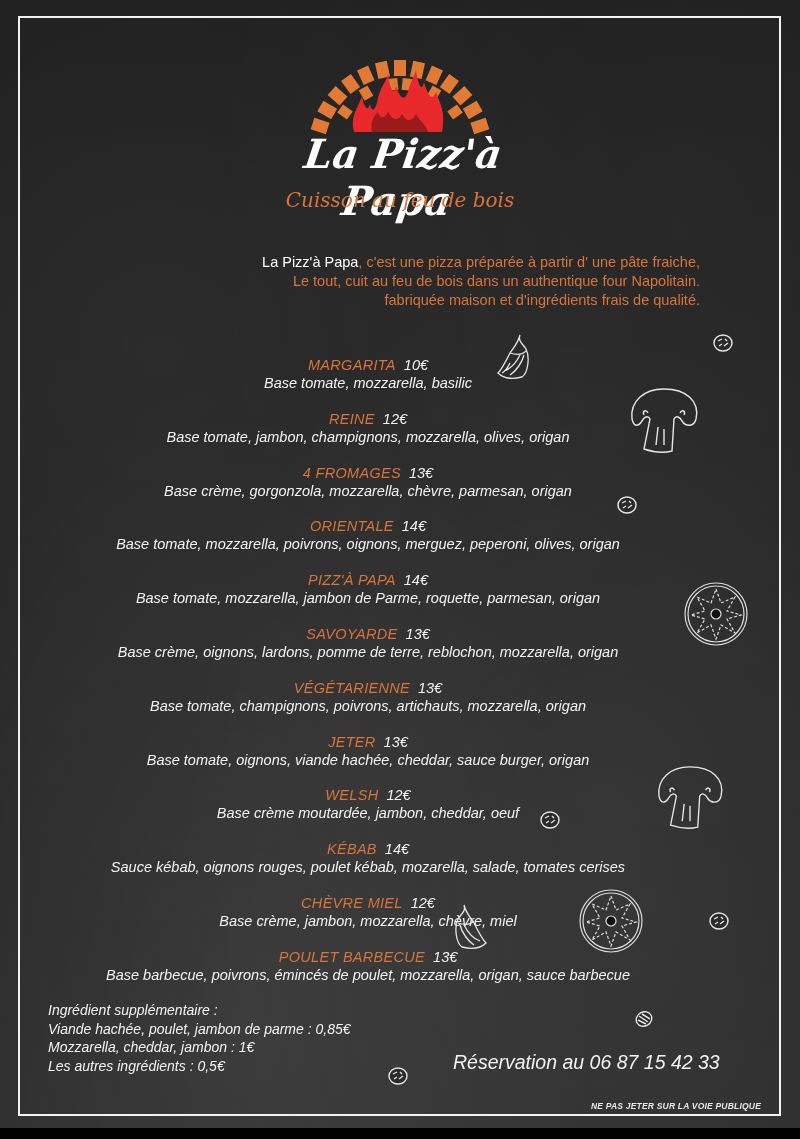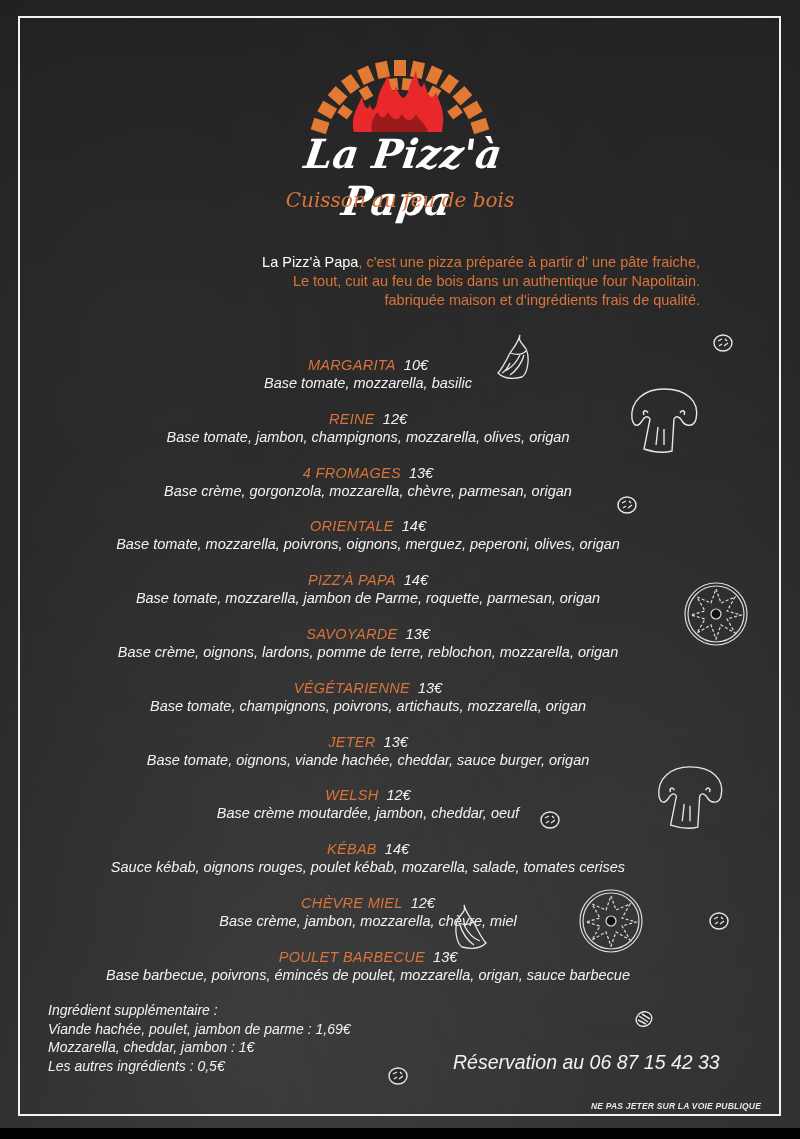--- a/index.html
+++ b/index.html
@@ -166,21 +166,21 @@
       <div class="item-desc">Base crème, jambon, mozzarella, chèvre, miel</div>
     </div>
     <div class="item">
       <div class="item-head"><span class="item-name">POULET BARBECUE</span><span class="item-price">13€</span></div>
       <div class="item-desc">Base barbecue, poivrons, émincés de poulet, mozzarella, origan, sauce barbecue</div>
     </div>
   </div>
 
   <div class="extras">
     <div>Ingrédient supplémentaire :</div>
-    <div>Viande hachée, poulet, jambon de parme : 1,69€</div>
+    <div>Viande hachée, poulet, jambon de parme : 0,85€</div>
     <div>Mozzarella, cheddar, jambon : 1€</div>
     <div>Les autres ingrédients : 0,5€</div>
   </div>
 
   <div class="reservation">Réservation au 06 87 15 42 33</div>
   <div class="disclaimer">NE PAS JETER SUR LA VOIE PUBLIQUE</div>
 
   <div class="deco" style="left:496px; top:333px;">
     <svg width="36" height="48" viewBox="0 0 36 48" fill="none" stroke="#e6e6e6" stroke-width="1.3">
       <path d="M24,2 C22,8 26,10 30,16 C34,24 32,40 26,44 C18,46 8,46 2,40 C6,36 10,28 14,20 C18,14 22,10 24,2 Z"></path>

